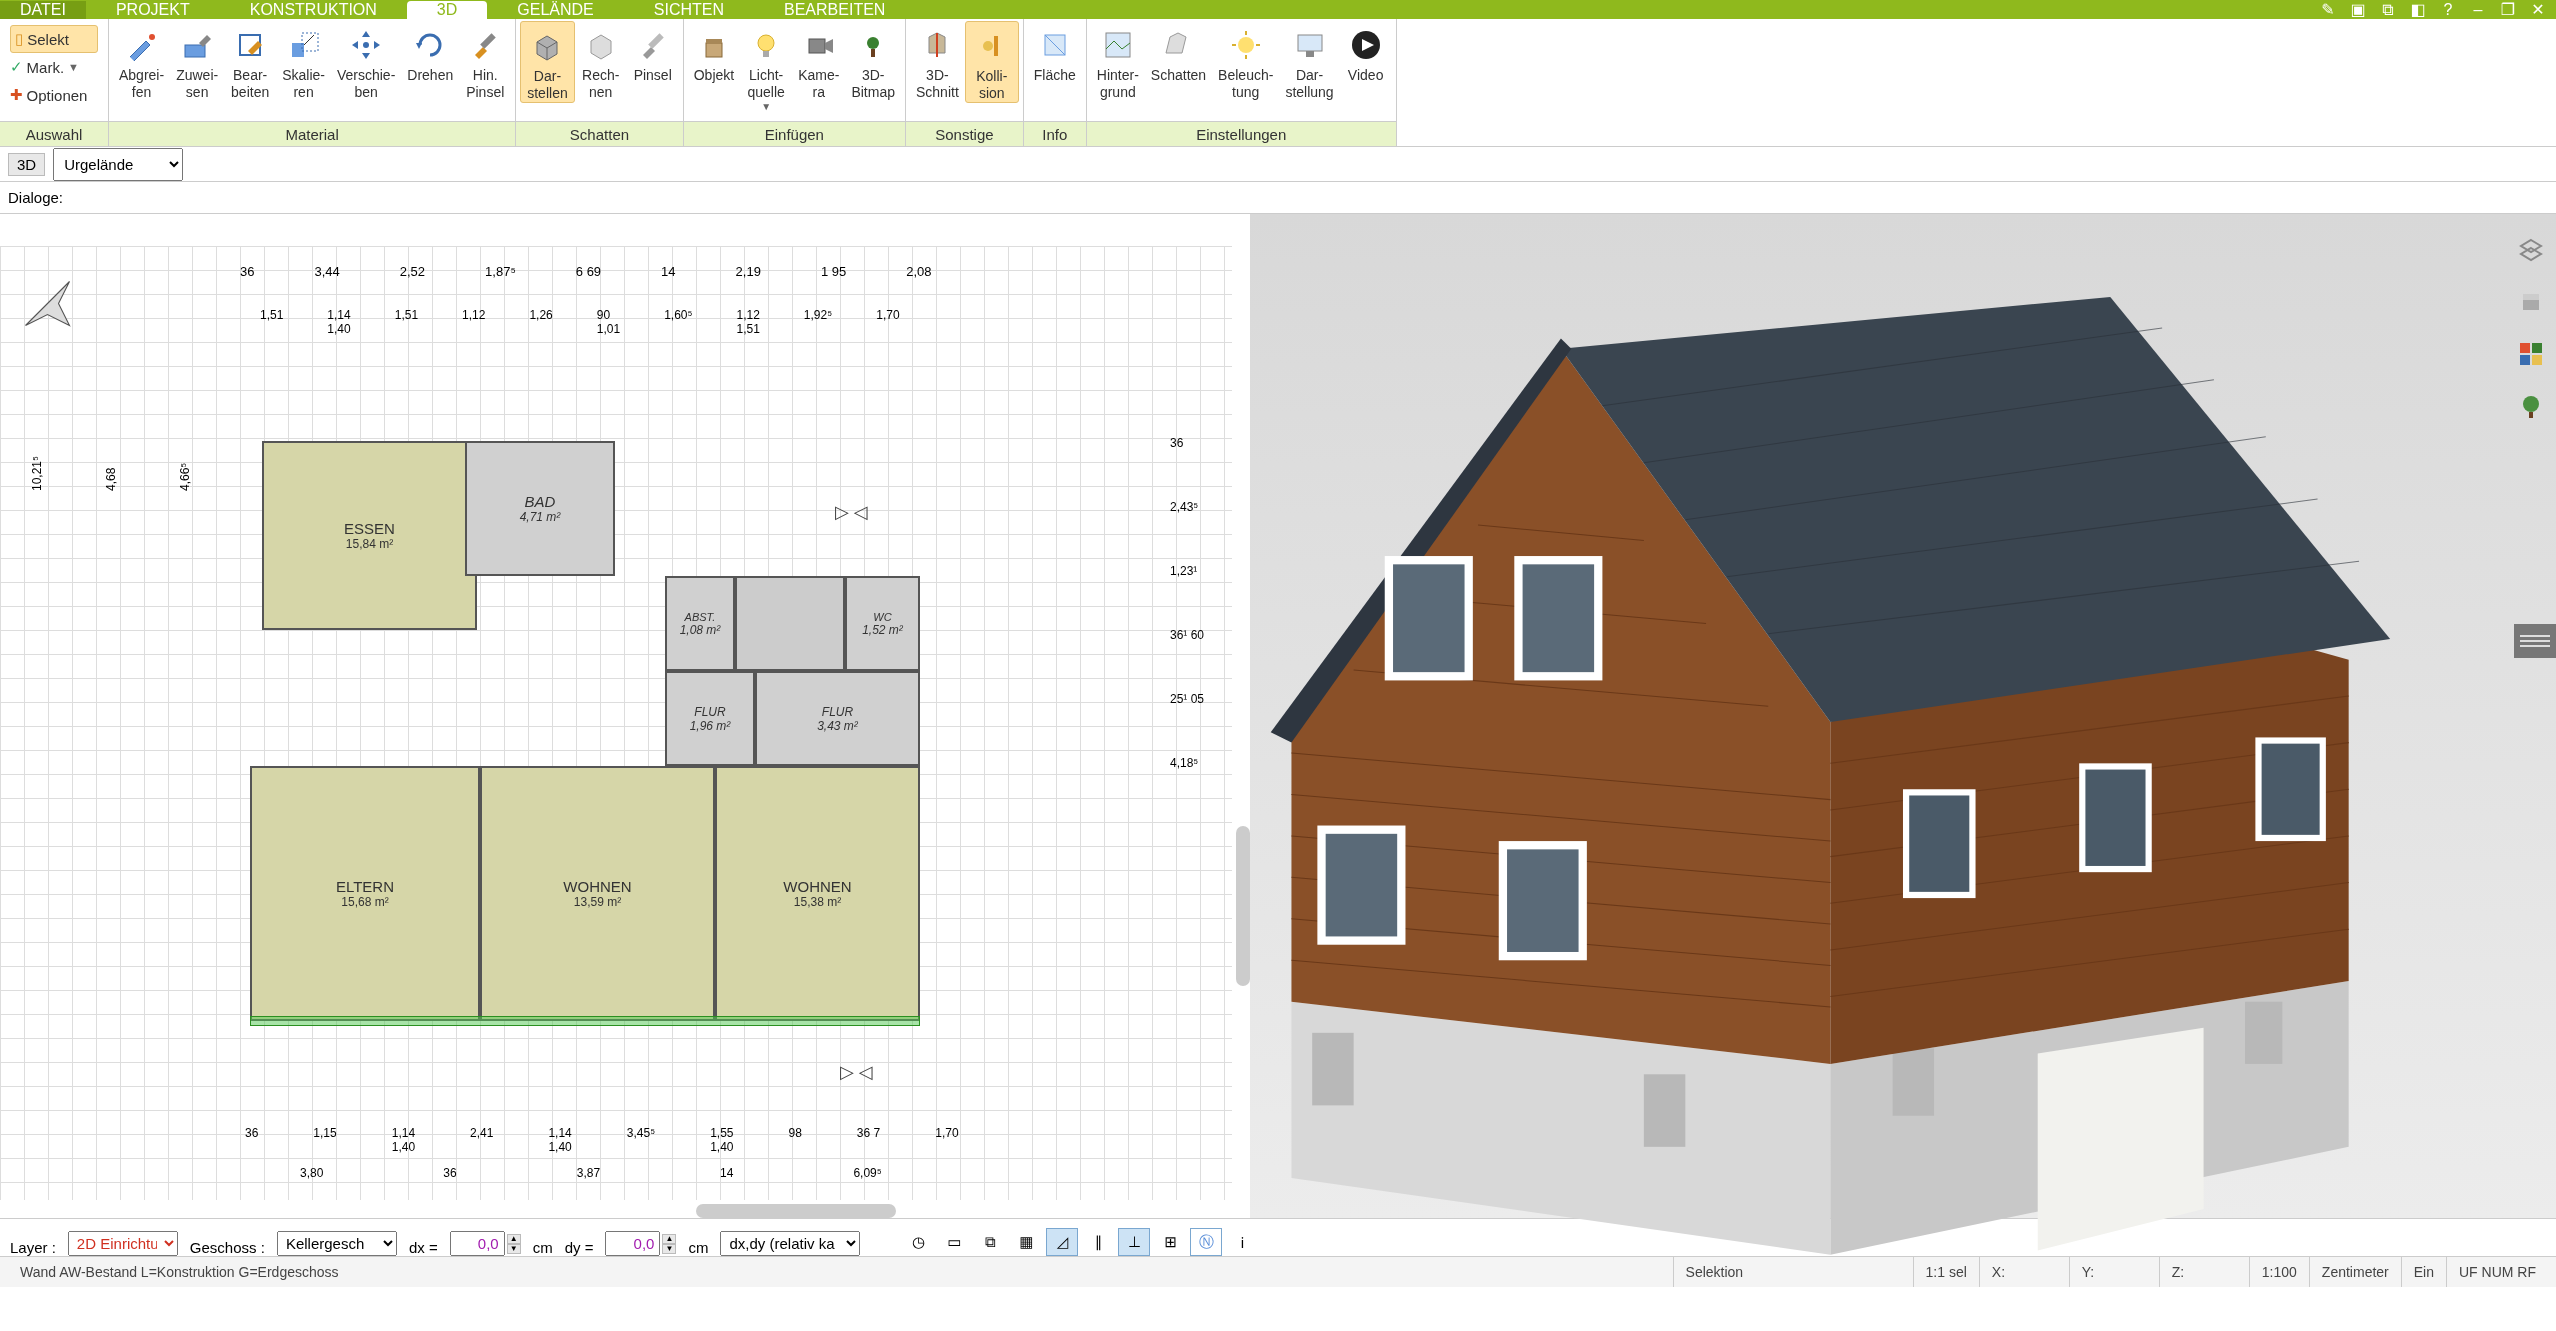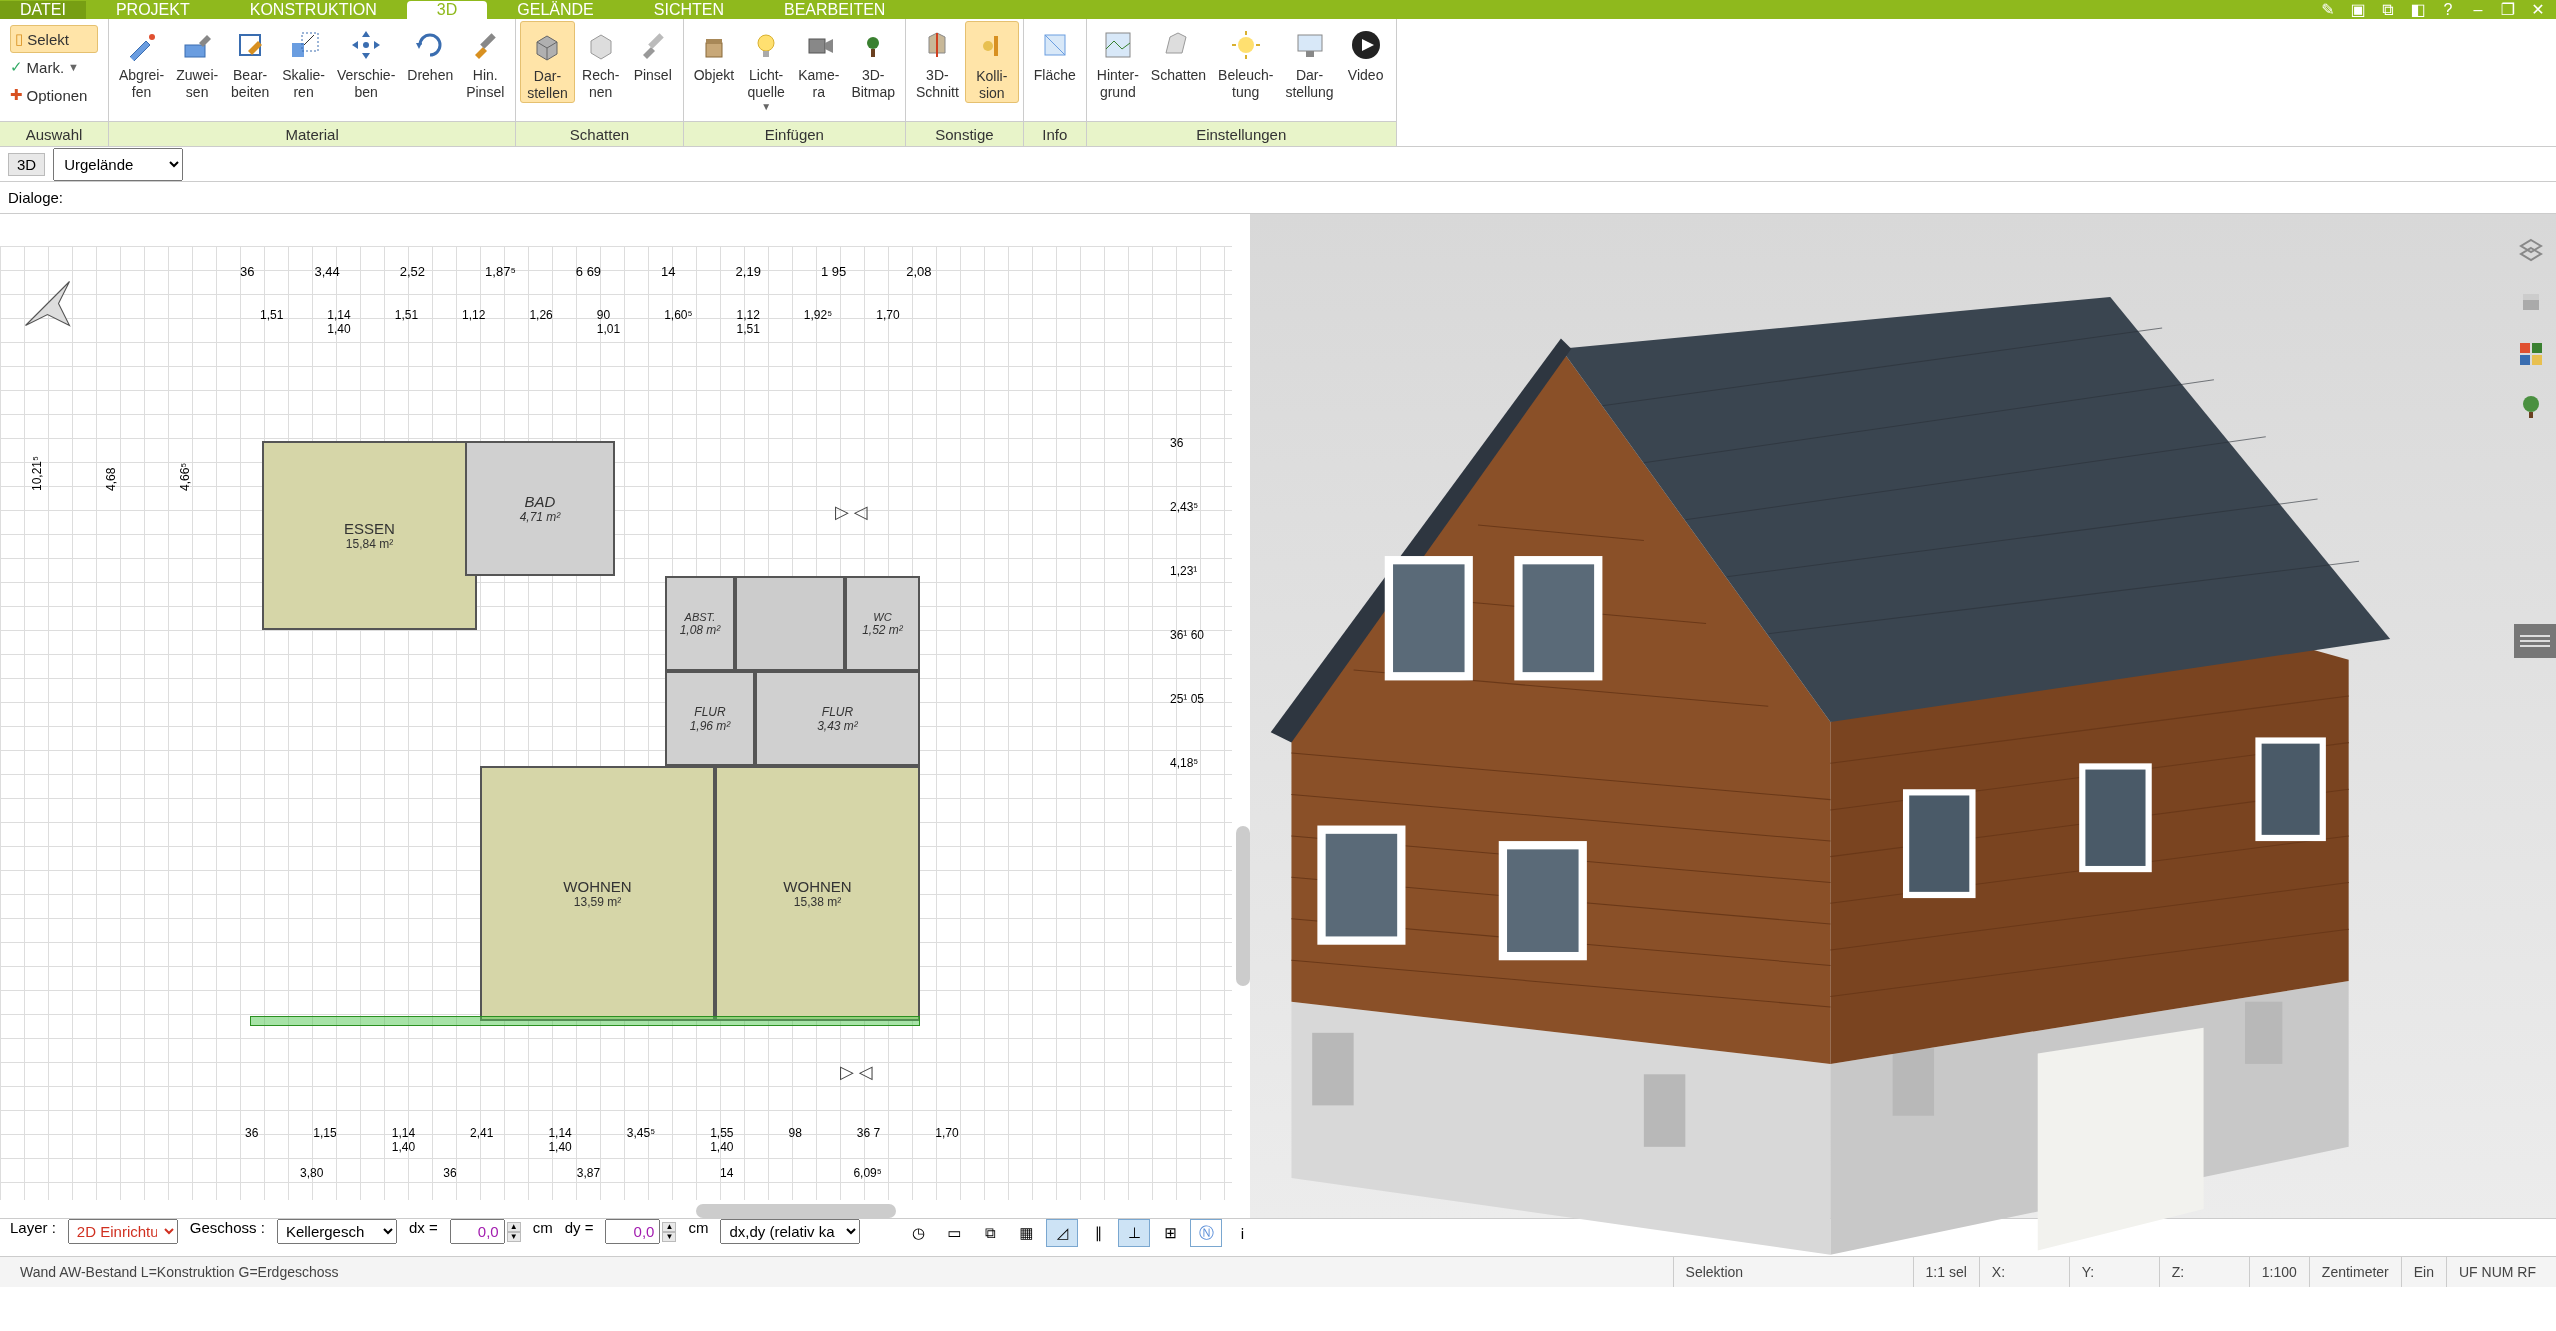--- a/index.html
+++ b/index.html
@@ -55,21 +55,21 @@
 
 .view3d { flex:1; position:relative; background:linear-gradient(#d8d8d8,#ececec); }
 .house-svg { position:absolute; inset:0; }
 
 .side-toolbar { position:absolute; right:0; top:20px; width:50px; display:flex; flex-direction:column; gap:20px; align-items:center; }
 .side-toolbar .sbtn { width:32px; height:32px; display:flex; align-items:center; justify-content:center; cursor:pointer; color:#888; }
 .side-handle { position:absolute; right:0; top:410px; width:42px; height:34px; background:#777; display:flex; flex-direction:column; justify-content:center; gap:3px; padding:6px; cursor:pointer; }
 .side-handle div { height:2px; background:#ddd; }
 
 
-.bottombar { height:38px; border-top:1px solid #ccc; display:flex; align-items:flex-start; padding:0 10px; gap:12px; font-size:15px; }
+.bottombar { height:38px; border-top:1px solid #ccc; display:flex; align-items:flex-end; padding:0 10px; gap:12px; font-size:15px; }
 .bottombar select,.bottombar input { font-size:15px; padding:2px 4px; }
 .bottombar .spin { display:flex; align-items:center; gap:2px; }
 .bottombar .spin input { width:55px; text-align:right; color:#a21caf; }
 .bottombar .stepper { display:flex; flex-direction:column; }
 .bottombar .stepper span { width:14px; height:10px; background:#e8e8e8; border:1px solid #bbb; font-size:8px; text-align:center; line-height:8px; }
 .bb-icons { display:flex; gap:4px; margin-left:30px; }
 .bb-icons .bic { width:32px; height:28px; display:flex; align-items:center; justify-content:center; border:1px solid transparent; cursor:pointer; }
 .bb-icons .bic.active1 { background:#cde3f5; border-color:#7aa7d0; }
 .bb-icons .bic.active2 { background:#fff; border-color:#7aa7d0; }
 
@@ -434,20 +434,24 @@
         </div>
       <div class="room tile" style="left:415px;top:230px;width:90px;height:95px;font-size:12px">
           <span>FLUR</span>
           <small>1,96 m²</small>
         </div>
       <div class="room tile" style="left:505px;top:230px;width:165px;height:95px;font-size:12px">
           <span>FLUR</span>
           <small>3,43 m²</small>
         </div>
       <div class="room tile" style="left:485px;top:135px;width:110px;height:95px;background:#ccc"></div>
+      <div class="room" style="left:0;top:325px;width:230px;height:255px">
+          <span>ELTERN</span>
+          <small>15,68 m²</small>
+        </div>
       <div class="room" style="left:230px;top:325px;width:235px;height:255px">
           <span>WOHNEN</span>
           <small>13,59 m²</small>
         </div>
       <div class="room" style="left:465px;top:325px;width:205px;height:255px">
           <span>WOHNEN</span>
           <small>15,38 m²</small>
         </div>
 
       <div style="position:absolute;left:0;top:575px;width:670px;height:10px;background:rgba(80,200,80,.5);border:1px solid #2a9020"></div>

